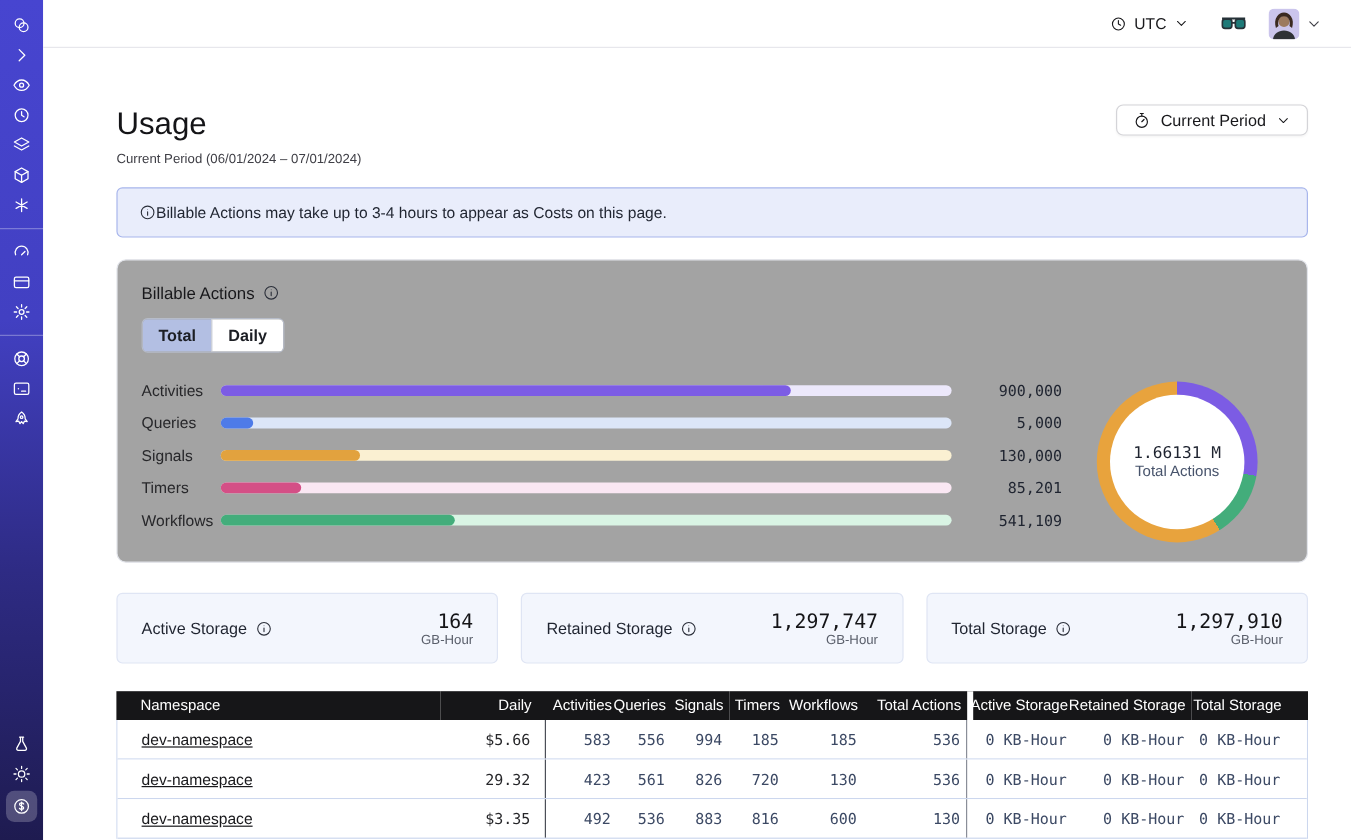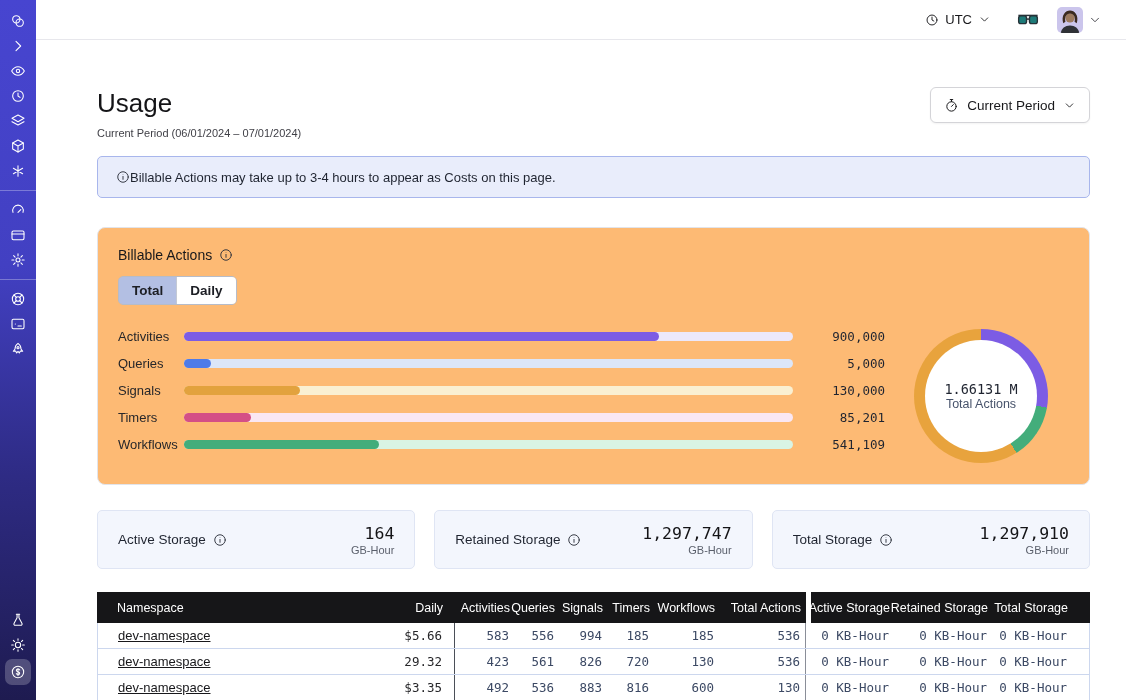--- a/index.html
+++ b/index.html
@@ -27,31 +27,31 @@
   .topgap1 { width:26px; } .topgap2 { width:18px; }
   .goggles { width:22px; height:16px; cursor:pointer; }
   .avatar { width:26px; height:26px; border-radius:5px; overflow:hidden; margin-right:5px; cursor:pointer; }
   .chev { display:flex; align-items:center; cursor:pointer; color:#3f3f46; }
 
   
   .content { flex:1; padding:0 36px 0 61px; border-top-left-radius:10px; overflow:hidden; }
   .page-head { display:flex; justify-content:space-between; align-items:flex-start; margin-top:47px; }
   .page-title { font-size:26px; font-weight:500; color:#141417; line-height:32px; }
   .page-sub { font-size:11px; color:#3f3f46; margin-top:8px; }
-  .period-btn { display:flex; align-items:center; gap:8px; height:36px; padding:0 13px; background:#fff;
+  .period-btn { display:flex; align-items:center; gap:8px; height:26px; padding:0 13px; background:#fff;
     border:1px solid #d4d4d8; border-radius:6px; font-size:13.5px; font-weight:500; color:#18181b;
     box-shadow:0 1px 2px rgba(0,0,0,.05); cursor:pointer; }
   .period-btn svg { width:15px; height:15px; }
 
   .banner { margin-top:17px; height:42px; background:#e9edfb; border:1px solid #a8b6ec; border-radius:5px;
     display:flex; align-items:center; padding:0 18px; font-size:13px; color:#1f2430; }
   .info-i { width:14px; height:14px; flex:0 0 auto; color:#2b2f3a; }
 
   
-  .ba-card { margin-top:29px; border:1px solid #e2e4ea; border-radius:8px; background:#fdba74; padding:19px 20px 21px; }
+  .ba-card { margin-top:18px; border:1px solid #e2e4ea; border-radius:8px; background:#a3a3a3; padding:19px 20px 16px; }
   .ba-title { display:flex; align-items:center; gap:7px; font-size:14px; font-weight:500; color:#18181b; }
   .tabs { display:inline-flex; border:1px solid #b6bcc9; border-radius:5px; overflow:hidden; margin-top:13px; }
   .tab { padding:6px 13px; font-size:13.5px; background:#fff; color:#1c1e24; cursor:pointer;font-weight:bold; }
   .tab + .tab { border-left:1px solid #c4c9d4; }
   .tab.sel { background:#b3bfe3; }
   .ba-body { display:flex; margin-top:24px; }
   .ba-chart { flex:1; min-width:0; padding-right:8px; }
   .chart-row { display:grid; grid-template-columns:66px minmax(0,1fr) 92px; align-items:center; height:9px; margin-bottom:18px; }
   .chart-row:last-child { margin-bottom:4px; }
   .chart-label { font-size:13px; color:#27272a; line-height:1; }
@@ -69,28 +69,28 @@
   .st-card { flex:1; height:59px; background:#f3f6fd; border:1px solid #dfe5f4; border-radius:5px;
     display:flex; align-items:center; justify-content:space-between; padding:0 20px; }
   .st-label { display:flex; align-items:center; gap:7px; font-size:13.5px; color:#1f2430; }
   .st-right { text-align:right; }
   .st-value { font-size:16.5px; color:#141417; line-height:19px; }
   .st-unit { font-size:11px; color:#5a5f6b; margin-top:1px; }
 
   
   .usage-table { margin-top:23px; }
   .thead, .trow { display:grid; grid-template-columns:minmax(0,1fr) 88px 60px 45px 48px 47px 65px 86px 89px 98px 97px; }
-  .thead { height:31px; }
+  .thead { height:24px; }
   .th { background:#161618; color:#fff; font-size:12.5px; font-weight:500; display:flex; align-items:center; justify-content:flex-end; padding-right:5px; white-space:nowrap; }
   .th-ns { justify-content:flex-start; padding-left:20px; }
   .th-cost { padding-right:12px; }
   .th-gap { box-shadow:inset 5px 0 0 0 #fff; }
   .th-last { padding-right:22px; }
   .tbody { border-left:1px solid #ccd7ee; border-right:1px solid #ccd7ee; }
-  .trow { height:26px; border-bottom:1px solid #ccd7ee; background:#fff; }
+  .trow { height:33px; border-bottom:1px solid #ccd7ee; background:#fff; }
   .td { display:flex; align-items:center; justify-content:flex-end; padding-right:5px; font-size:12.5px; color:#3c4964; white-space:nowrap; }
   .c-ns { justify-content:flex-start; padding-left:20px; }
   .ns-link { color:#18181b; text-decoration:underline; font-size:13px; cursor:pointer; }
   .c-cost { padding-right:12px; color:#27272a; }
   .g1 { border-left:1px solid #4b4f58; }
   .g2 { border-left:1px solid #8a8e98; }
   .c-last { padding-right:22px; }
 </style>
 </head>
 <body>

